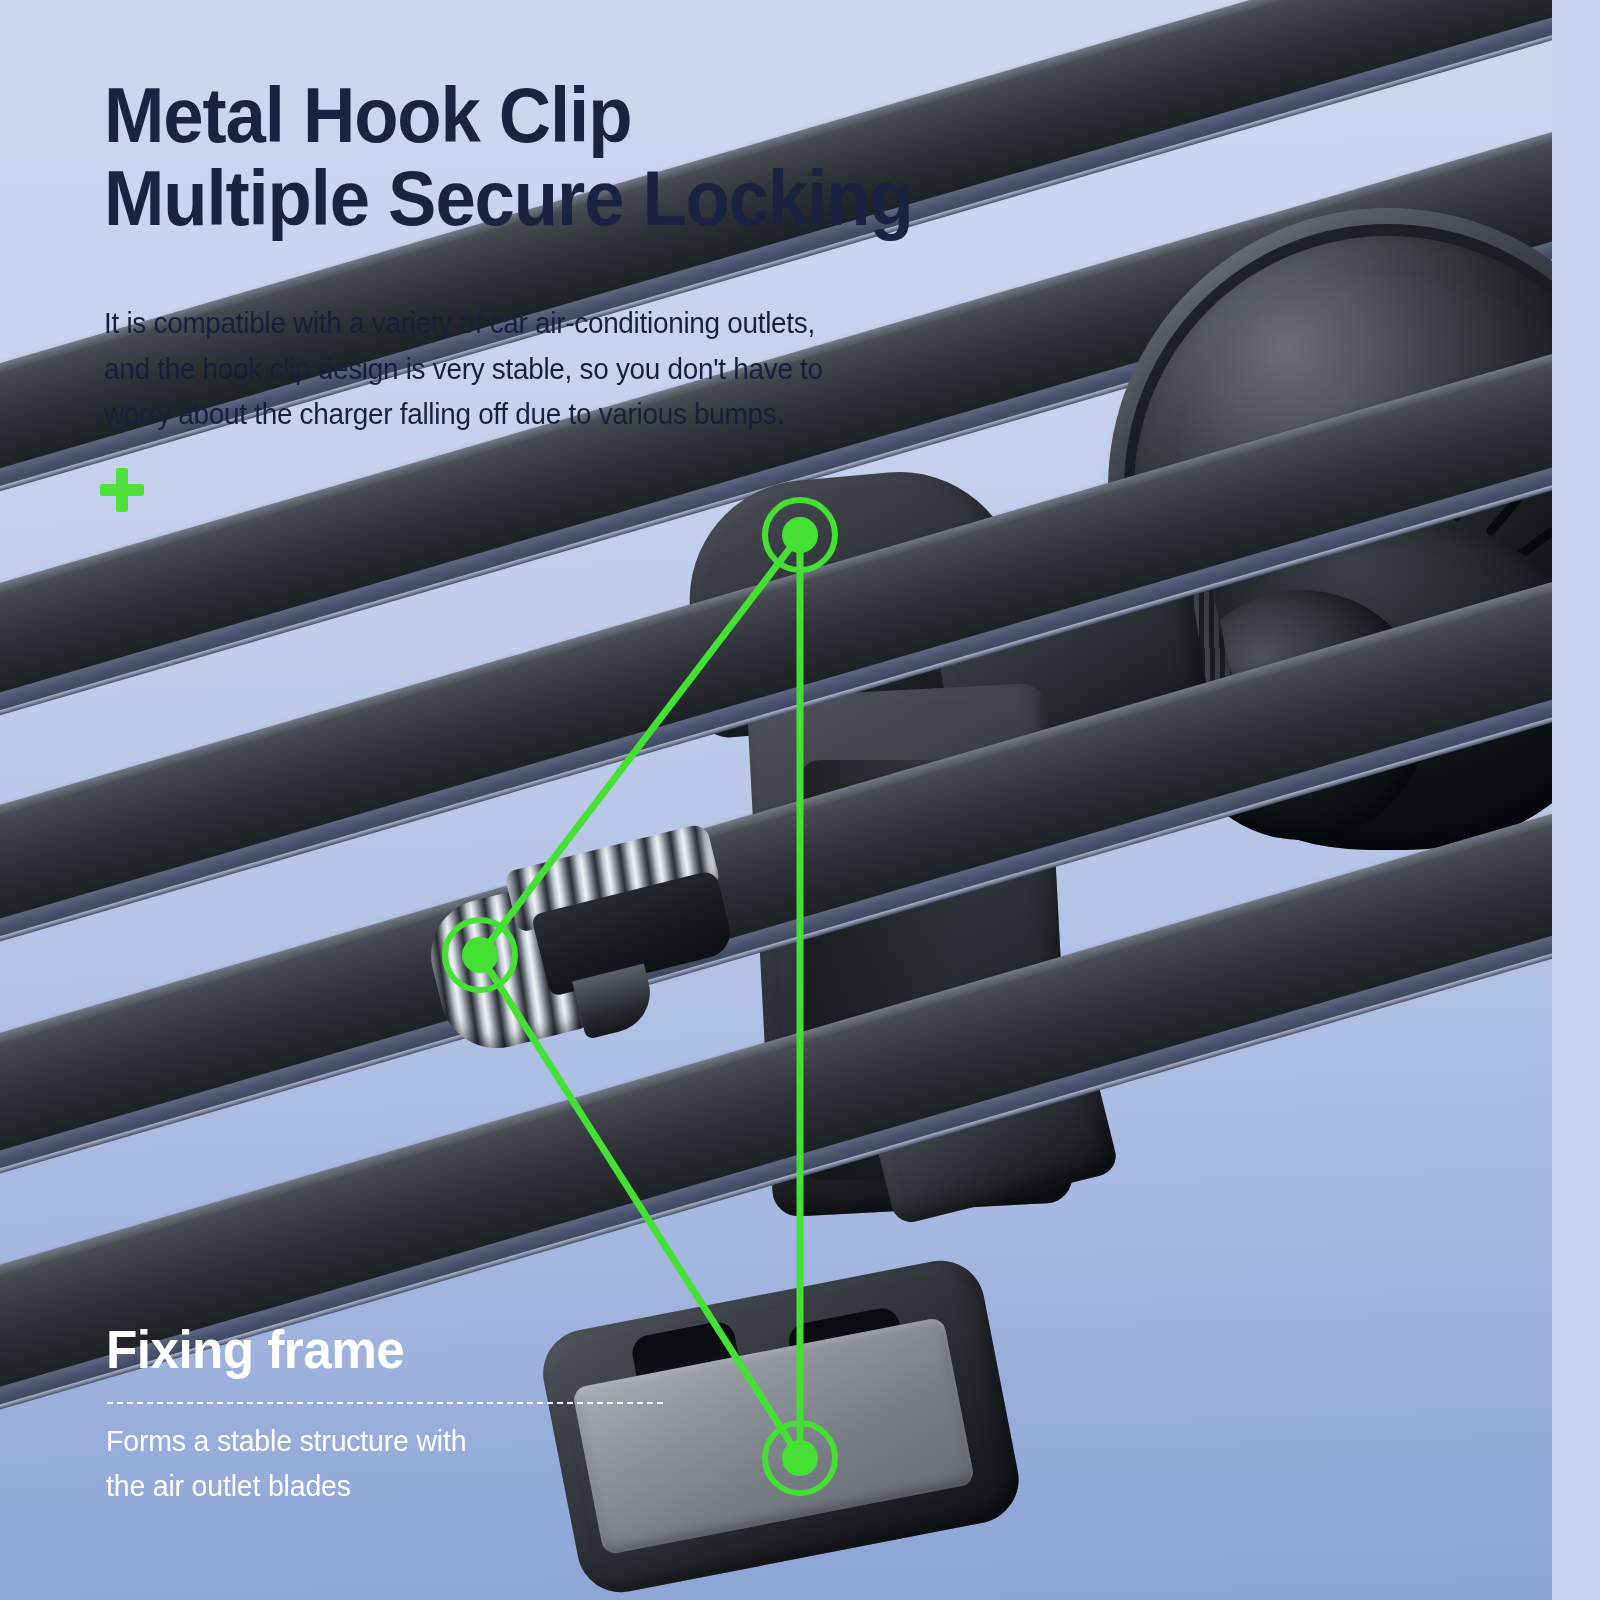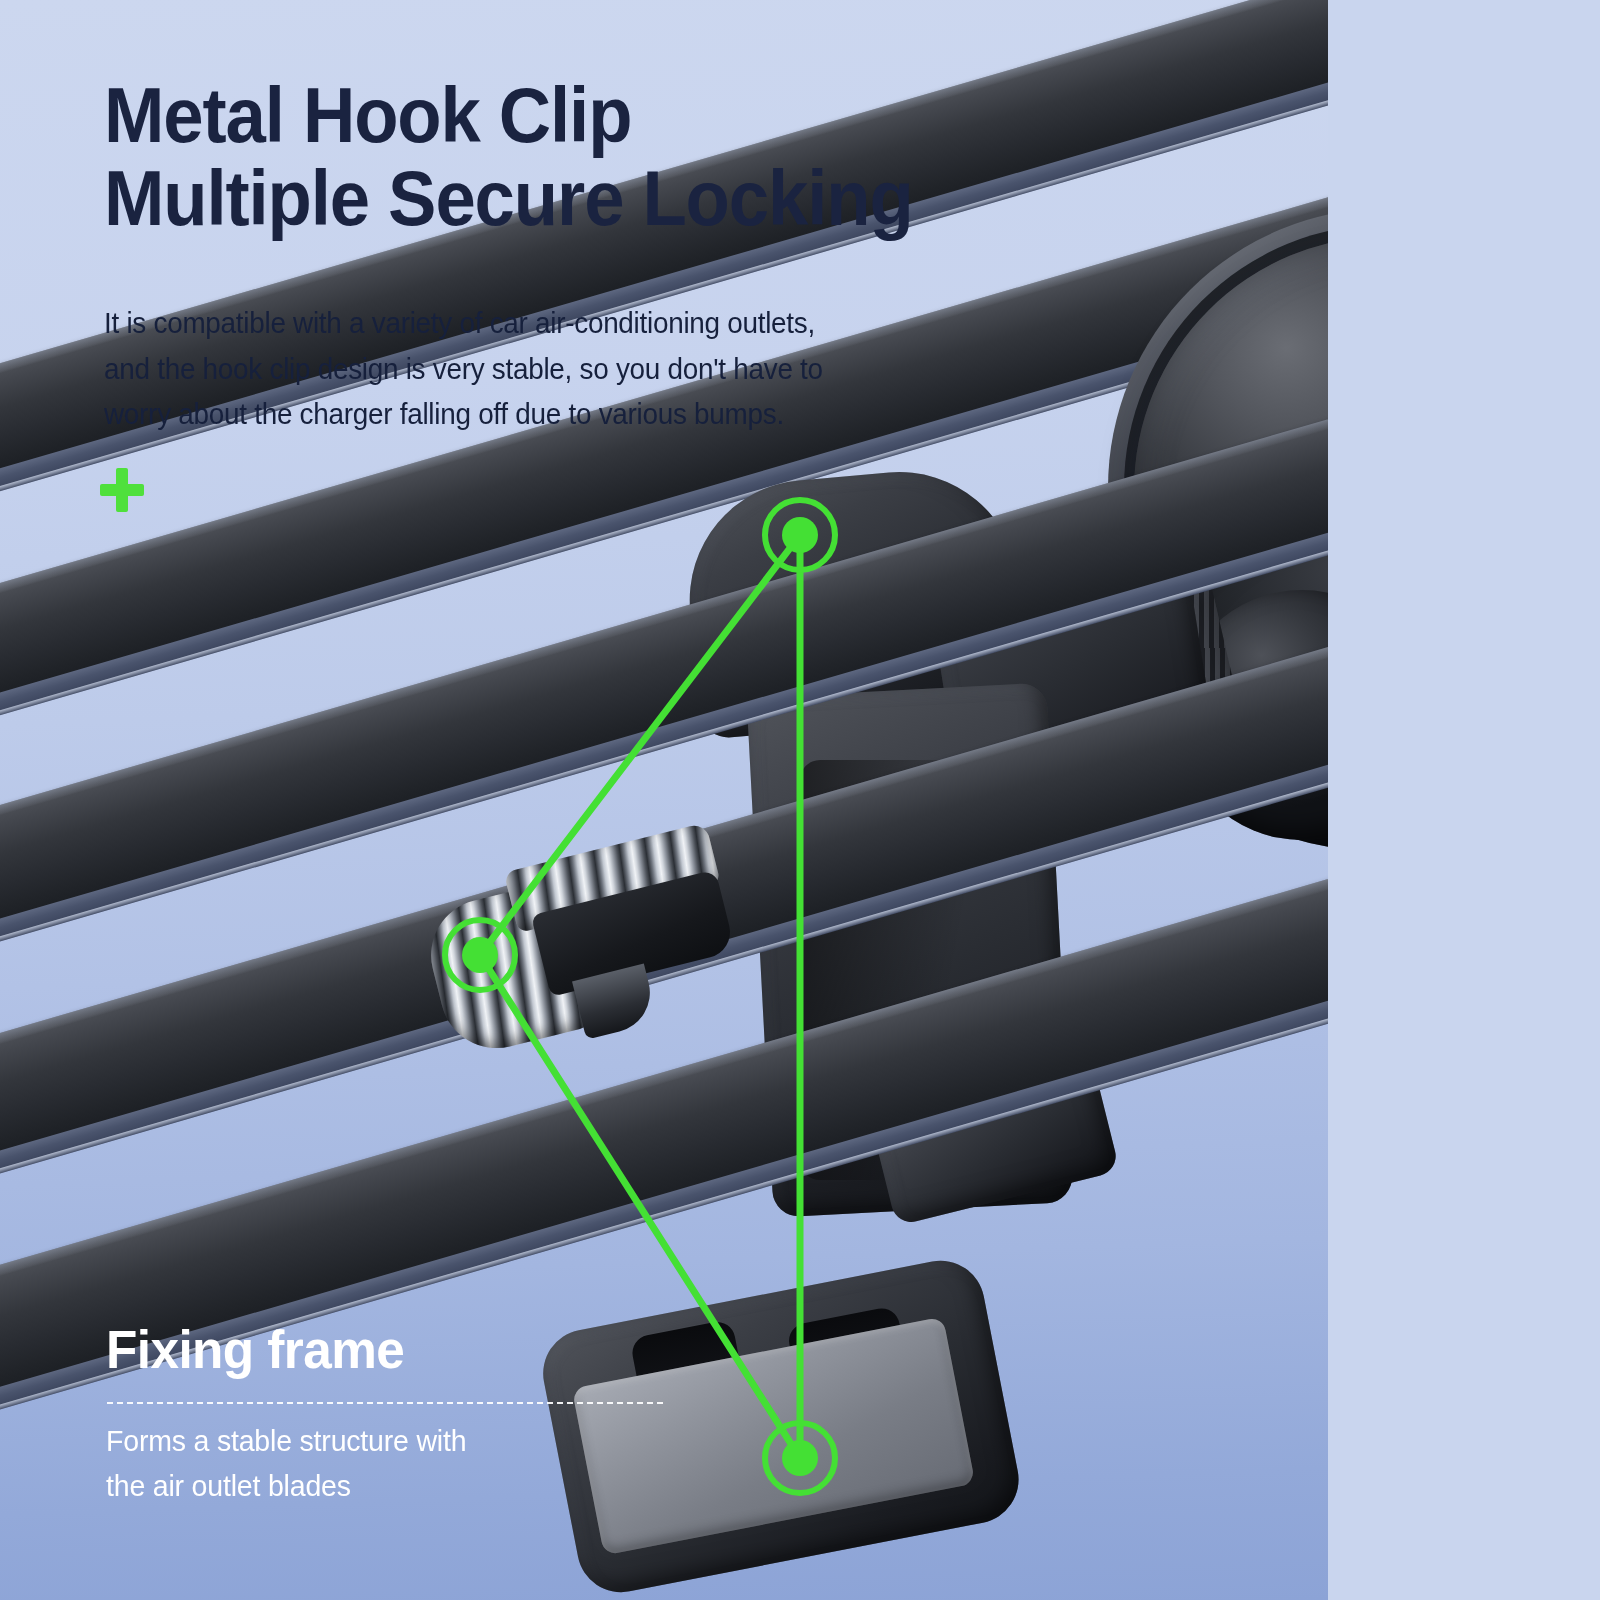--- a/index.html
+++ b/index.html
@@ -6,21 +6,21 @@
   * { margin:0; padding:0; box-sizing:border-box; }
   html,body { width:1600px; height:1600px; overflow:hidden; }
   body {
     font-family:"Liberation Sans", sans-serif;
     background:#c9d5ee;
     position:relative;
   }
 
   #stage {
     position:absolute; inset:0;
-    width:1328px; height:1600px;
+    width:1552px; height:1600px;
     overflow:hidden;
   }
 
   
   .bg {
     position:absolute; inset:0;
     background:linear-gradient(178deg,
        #ccd7ef 0%,
        #c7d3ee 24%,
        #bdcbea 44%,

